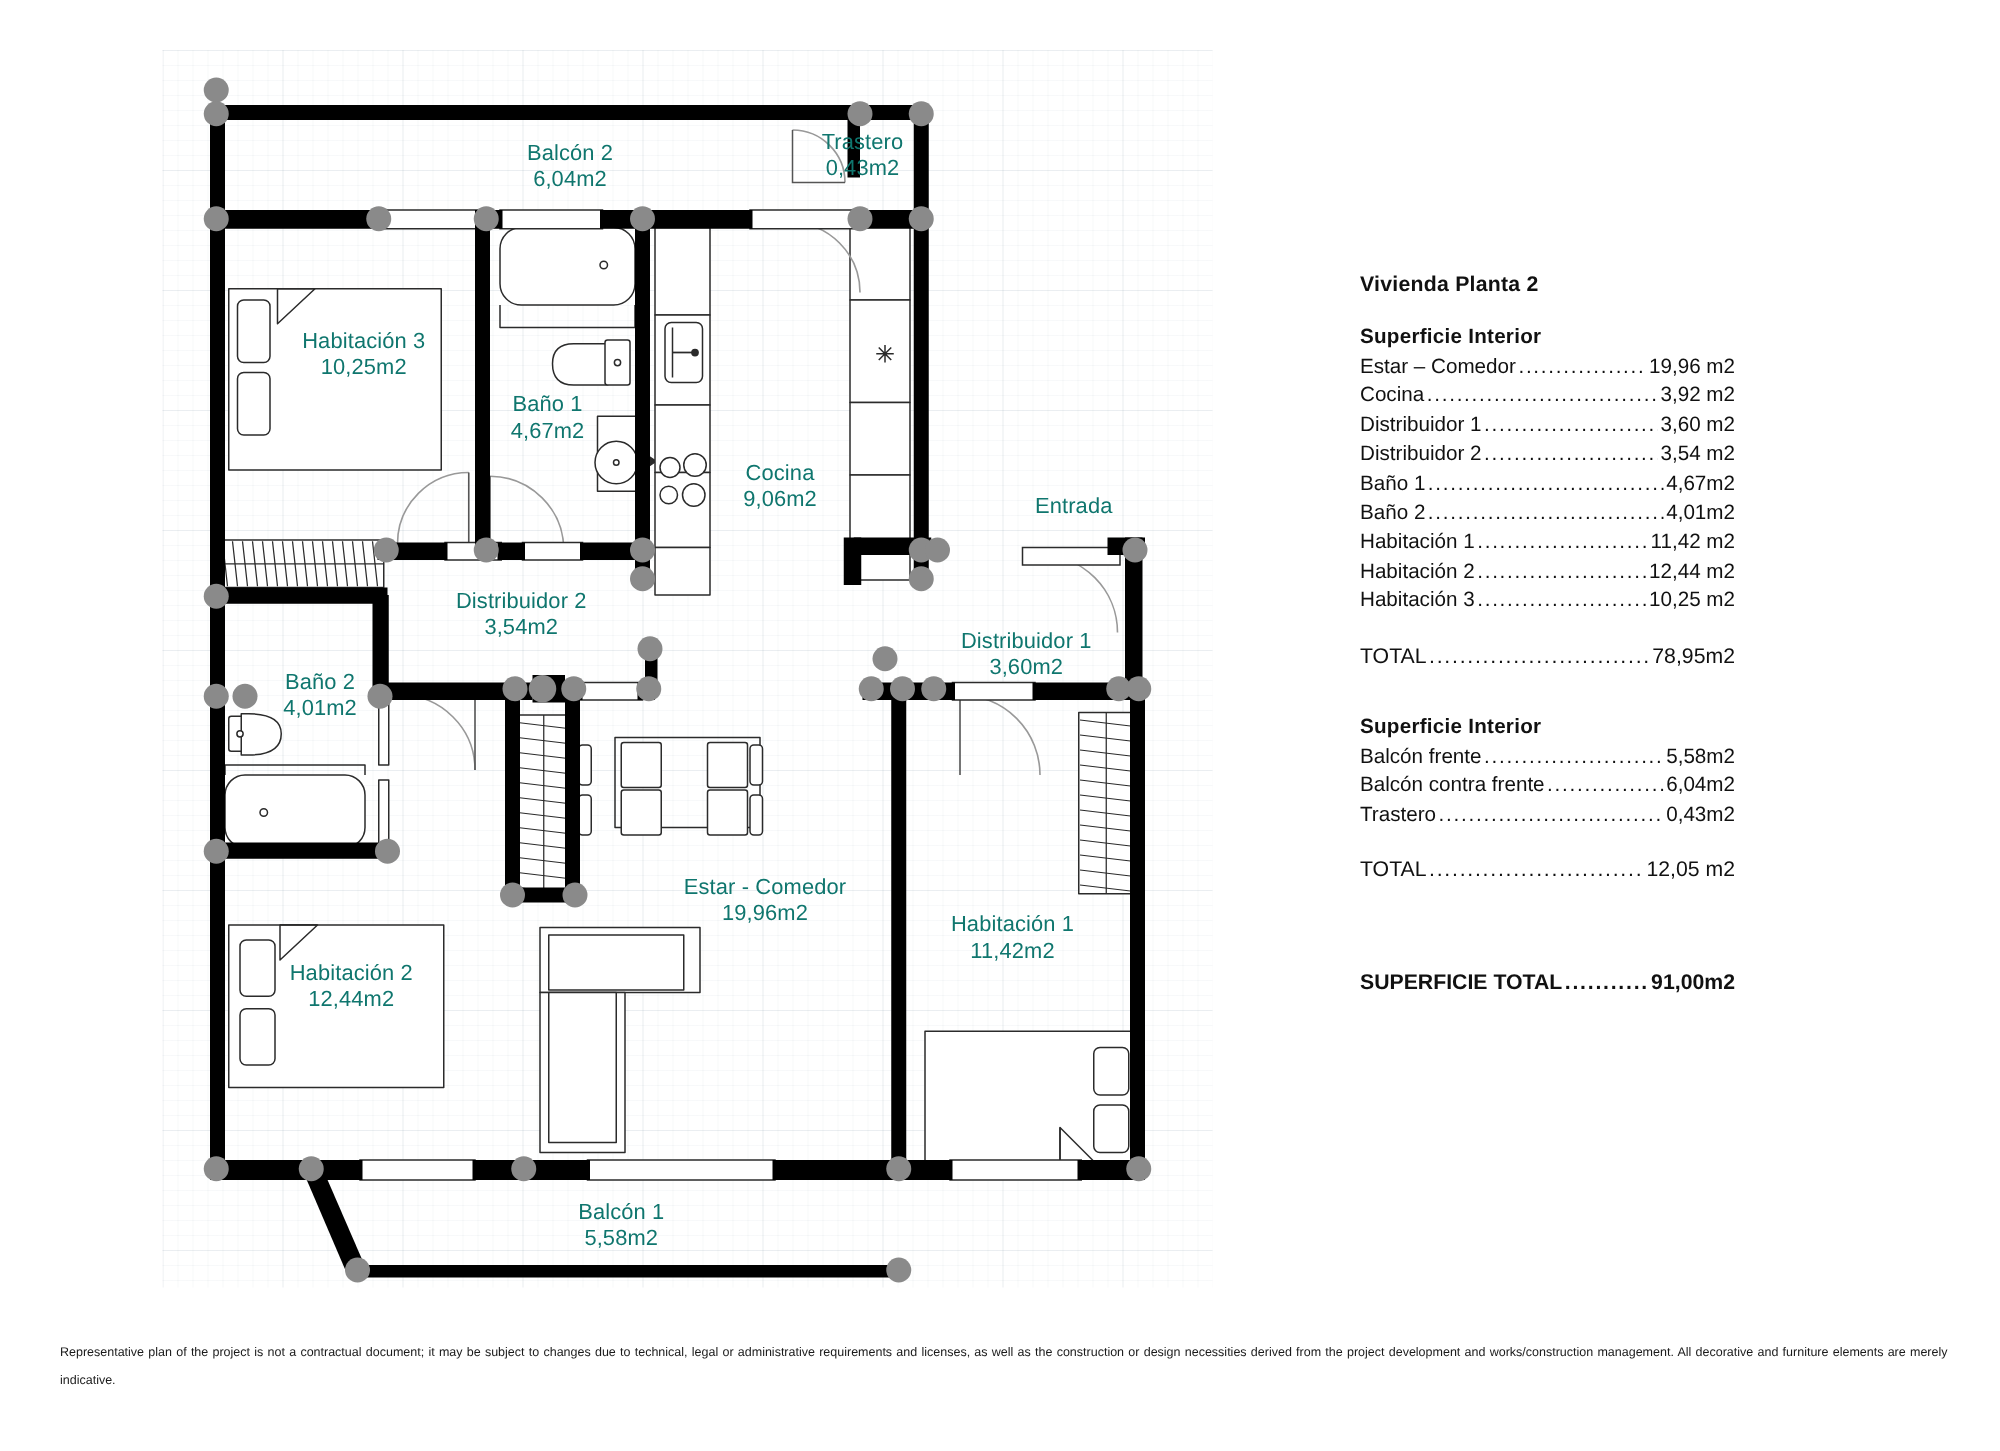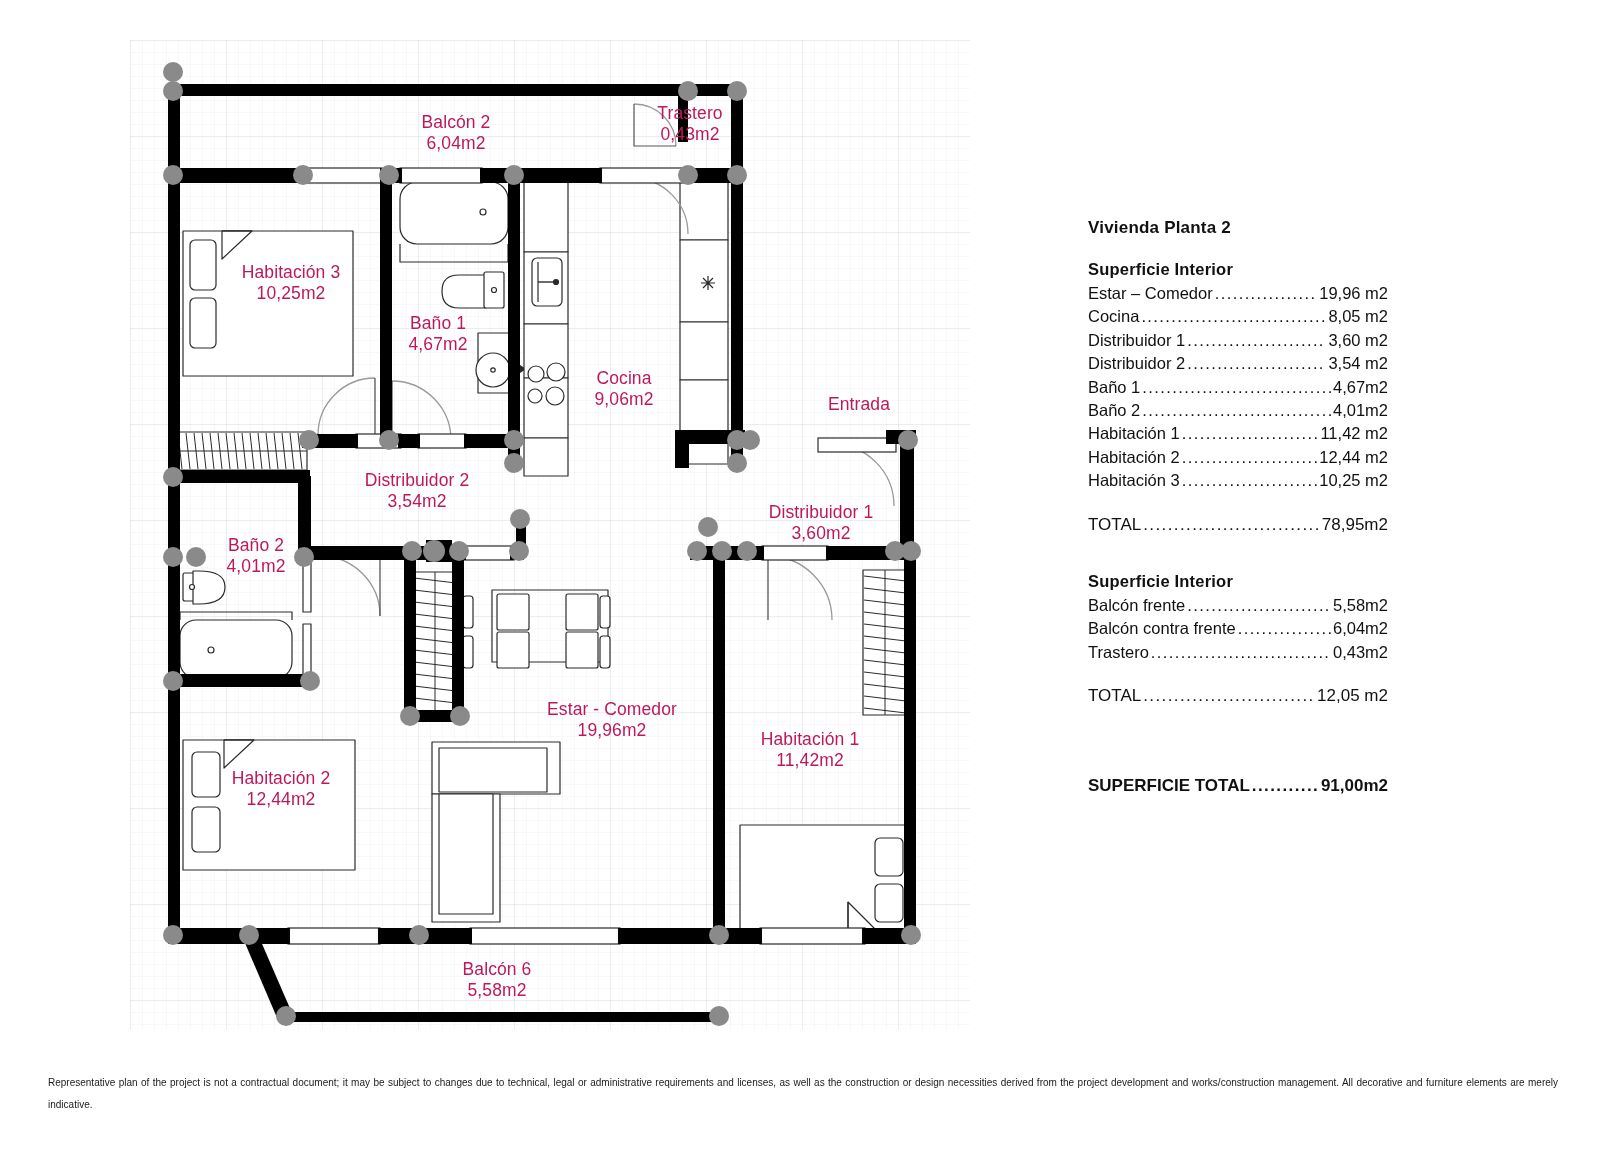--- a/index.html
+++ b/index.html
@@ -36,21 +36,21 @@
     position: absolute;
     left: 0; top: 0;
     width: 1040px;
     height: 1050px;
   }
   #plan svg { display: block; }
 
   
   .room-label {
     position: absolute;
-    color: #be185d;
+    color: #0f766e;
     font-size: 17.5px;
     line-height: 21px;
     text-align: center;
     white-space: nowrap;
     transform: translateX(-50%);
     letter-spacing: 0.1px;
   }
   .room-label .rl-name { display: block; }
   .room-label .rl-area { display: block; }
 
@@ -434,39 +434,39 @@
 </div>
 <div class="room-label" style="left:810px; top:729px;">
   <span class="rl-name">Habitación 1</span>
   <span class="rl-area">11,42m2</span>
 </div>
 <div class="room-label" style="left:281px; top:768px;">
   <span class="rl-name">Habitación 2</span>
   <span class="rl-area">12,44m2</span>
 </div>
 <div class="room-label" style="left:497px; top:959px;">
-  <span class="rl-name">Balcón 6</span>
+  <span class="rl-name">Balcón 1</span>
   <span class="rl-area">5,58m2</span>
 </div>
 
 <div id="legend">
 
   <div class="legend-title">Vivienda Planta 2</div>
 
   <div class="legend-section-head">Superficie Interior</div>
 
   <div class="legend-row">
     <span class="lr-label">Estar – Comedor</span>
     <span class="lr-dots">.........................................................</span>
     <span class="lr-value">19,96 m2</span>
   </div>
   <div class="legend-row">
     <span class="lr-label">Cocina</span>
     <span class="lr-dots">.........................................................</span>
-    <span class="lr-value">8,05 m2</span>
+    <span class="lr-value">3,92 m2</span>
   </div>
   <div class="legend-row">
     <span class="lr-label">Distribuidor 1</span>
     <span class="lr-dots">.........................................................</span>
     <span class="lr-value">3,60 m2</span>
   </div>
   <div class="legend-row">
     <span class="lr-label">Distribuidor 2</span>
     <span class="lr-dots">.........................................................</span>
     <span class="lr-value">3,54 m2</span>

